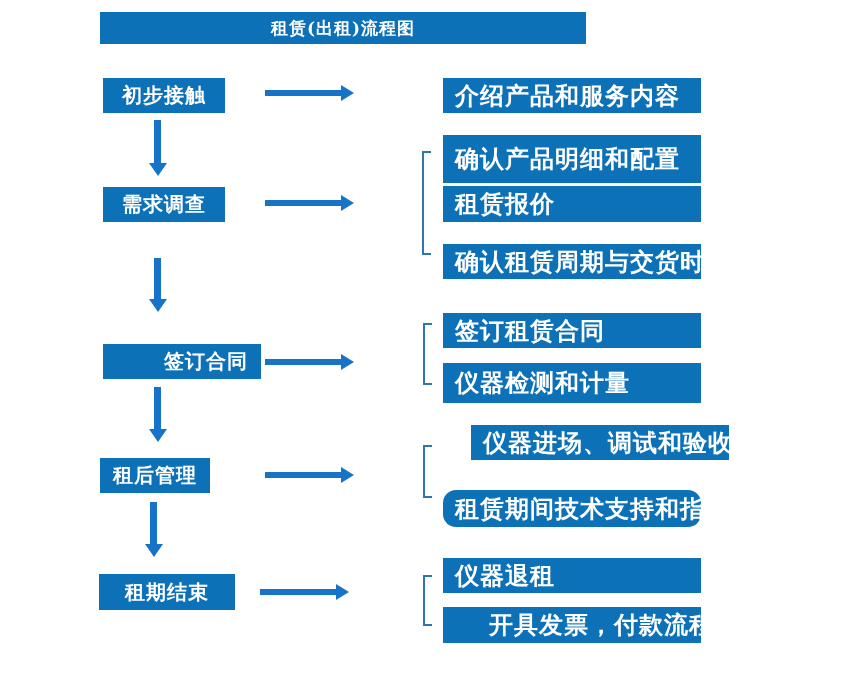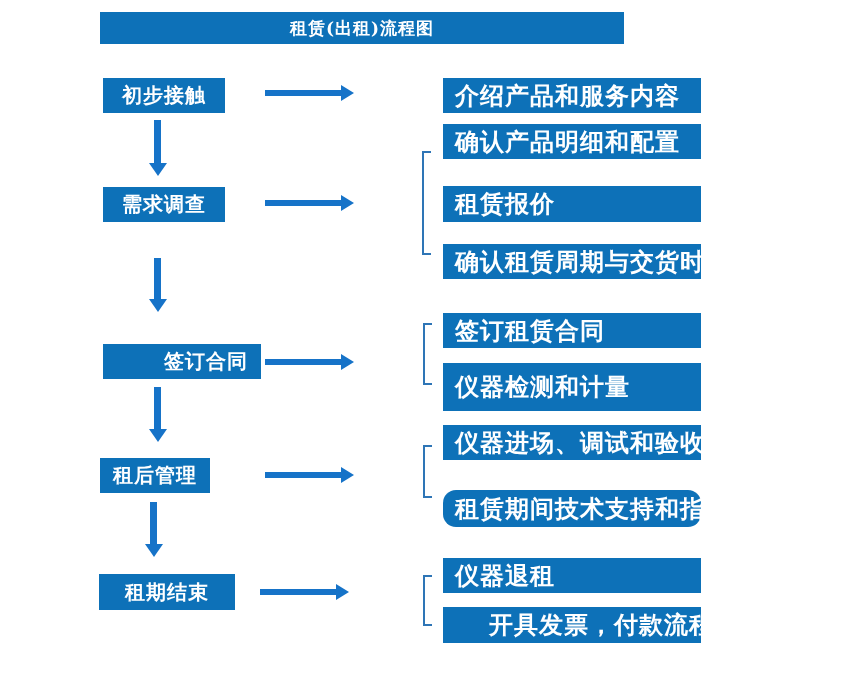--- a/index.html
+++ b/index.html
@@ -10,21 +10,21 @@
   html,body{margin:0;padding:0;}
   body{
     width:844px;height:688px;
     background:#ffffff;
     font-family:"DejaVu Serif", serif;
     position:relative;
     overflow:hidden;
   }
   .abs{position:absolute;}
   .banner{
-    left:100px;top:12px;width:524px;height:32px;
+    left:100px;top:12px;width:486px;height:32px;
     background:var(--box-blue);
     color:#fff;font-weight:bold;font-size:17px;
     display:flex;align-items:center;justify-content:center;
     letter-spacing:1px;
   }
   .lbox{
     background:var(--box-blue);
     color:#fff;font-weight:bold;font-size:20px;
     display:flex;align-items:center;justify-content:center;
     letter-spacing:1px;
@@ -93,26 +93,26 @@
   <div class="abs h-arrow" style="left:265px;top:472px;width:77px;"></div>
   <div class="abs h-arrow" style="left:260px;top:589px;width:77px;"></div>
 
   <div class="abs bracket" style="left:422px;top:151px;height:104px;"></div>
   <div class="abs bracket" style="left:423px;top:323px;height:62px;"></div>
   <div class="abs bracket" style="left:423px;top:445px;height:53px;"></div>
   <div class="abs bracket" style="left:423px;top:575px;height:51px;"></div>
 
   <div class="abs rbox" style="top:78px;height:35px;">介绍产品和服务内容</div>
 
-  <div class="abs rbox" style="top:124px;height:35px;">确认产品明细和配置</div>
+  <div class="abs rbox" style="top:135px;height:48px;">确认产品明细和配置</div>
   <div class="abs rbox" style="top:186px;height:36px;">租赁报价</div>
   <div class="abs rbox" style="top:244px;height:35px;">确认租赁周期与交货时间</div>
 
   <div class="abs rbox" style="top:313px;height:35px;">签订租赁合同</div>
-  <div class="abs rbox" style="top:363px;height:48px;">仪器检测和计量</div>
+  <div class="abs rbox" style="top:363px;height:40px;">仪器检测和计量</div>
 
-  <div class="abs rbox" style="top:425px;height:35px;">仪器进场、调试和验收</div>
+  <div class="abs rbox" style="top:425px;height:35px;margin-left:28px;">仪器进场、调试和验收</div>
   <div class="abs rbox" style="top:490px;height:37px;border-radius:13px;">租赁期间技术支持和指导</div>
 
   <div class="abs rbox" style="top:558px;height:35px;">仪器退租</div>
   <div class="abs rbox" style="top:607px;height:36px;padding-left:46px;">开具发票，付款流程</div>
 
 </div>
 
 </body></html>

